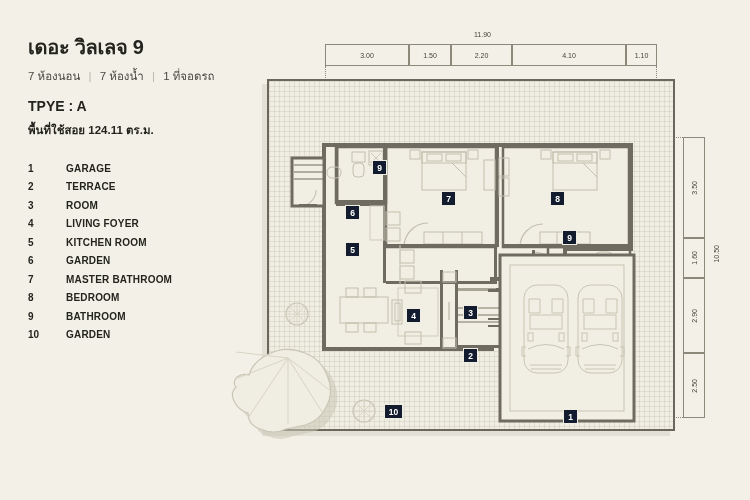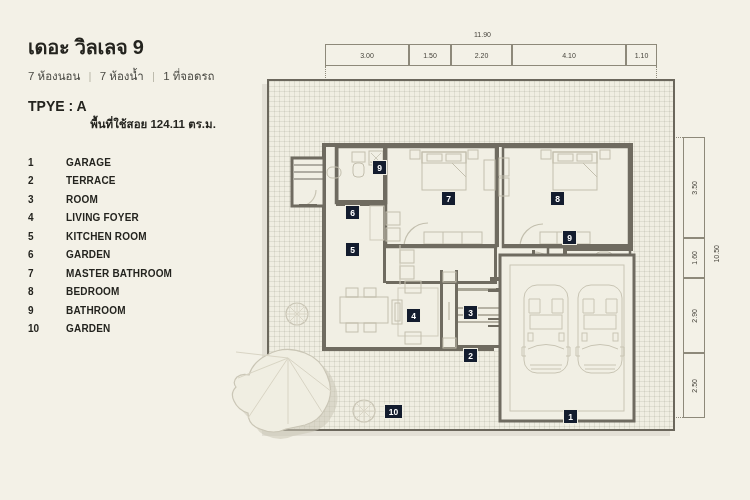--- a/index.html
+++ b/index.html
@@ -15,21 +15,21 @@
   #info { position:absolute; left:28px; top:36px; width:250px; }
   #title {
     font-size:20px; font-weight:bold; letter-spacing:-0.3px;
     color:#24241f; line-height:1.1; white-space:nowrap;
   }
   #subtitle {
     margin-top:9px; font-size:11.5px; color:#4a4a44; white-space:nowrap;
   }
   #subtitle .sep { color:#b9b7a8; margin:0 5px; }
   #typeline { margin-top:13px; font-size:14px; font-weight:bold; color:#24241f; }
-  #arealine { margin-top:1px; font-size:11.5px; font-weight:bold; color:#24241f;text-align:center; }
+  #arealine { margin-top:7px; font-size:11.5px; font-weight:bold; color:#24241f; }
 
   #legend { margin-top:20px; }
   .legend-row { display:flex; font-size:10px; font-weight:bold; color:#24241f; height:18.5px; align-items:center; }
   .legend-num { width:38px; }
   .legend-label { letter-spacing:0.2px; }
 
   
   #drawing { position:absolute; left:0; top:0; width:750px; height:500px; }
 
   

